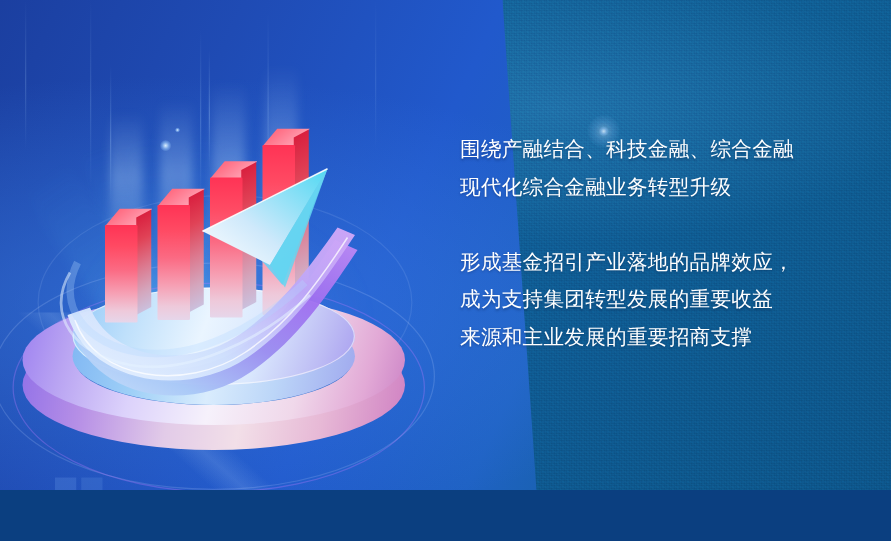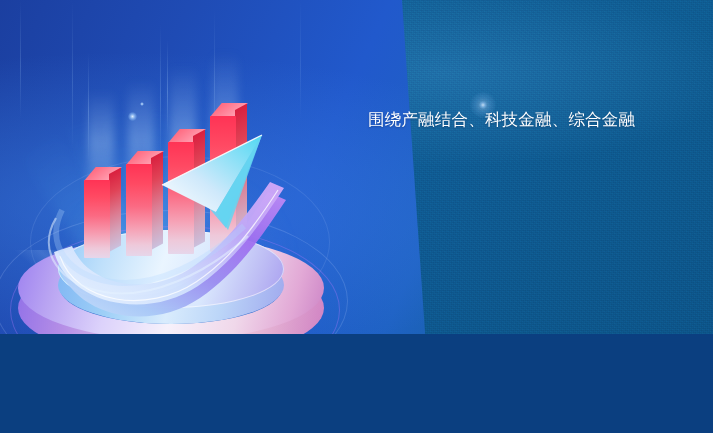--- a/index.html
+++ b/index.html
@@ -5,26 +5,25 @@
 <style>
   * { margin:0; padding:0; box-sizing:border-box; }
   html,body{
     width:713px; height:433px; overflow:hidden;
     background:#0b3f80;
     font-family:"Liberation Sans","DejaVu Sans",sans-serif;
   }
 
   #banner{
     position:relative;
-    width:713px; height:334px;
+    width:713px; height:392px;
     overflow:hidden;
     background:
       radial-gradient(110% 80% at 18% 62%, rgba(60,130,230,0.55) 0%, rgba(60,130,230,0) 58%),
       linear-gradient(115deg, #1b3fa0 0%, #1f4bb4 22%, #2159cc 45%, #1f62c4 62%, #14619d 78%, #0d5a8f 100%);
-    font-family: Liberation Serif, serif;
   }
 
   
   .wedge{
     position:absolute; inset:0;
     background:linear-gradient(160deg, #126294 0%, #0f5d92 45%, #0d5589 100%);
     clip-path: polygon(402px 0px, 713px 0px, 713px 433px, 432px 433px);
     opacity:.96;
   }
   .wedge-noise{
@@ -260,18 +259,24 @@
       <path d="M56 158 C 36 192, 60 224, 104 232 C 150 240, 206 214, 248 176" fill="none" stroke="rgba(230,242,255,.55)" stroke-width="2.2"></path>
       <path d="M62 150 C 44 186, 70 216, 112 222 C 156 228, 206 202, 244 166" fill="none" stroke="rgba(180,215,255,.30)" stroke-width="6"></path>
     </svg>
 
   </div>
 
   <div id="text-panel">
 
     <div class="para">
       <span class="ln">围绕产融结合、科技金融、综合金融</span>
-    </div>
-
+      <span class="ln">现代化综合金融业务转型升级</span>
+    </div>
+
+    <div class="para">
+      <span class="ln">形成基金招引产业落地的品牌效应，</span>
+      <span class="ln">成为支持集团转型发展的重要收益</span>
+      <span class="ln">来源和主业发展的重要招商支撑</span>
+    </div>
 
   </div>
 
 </div>
 
 </body></html>

